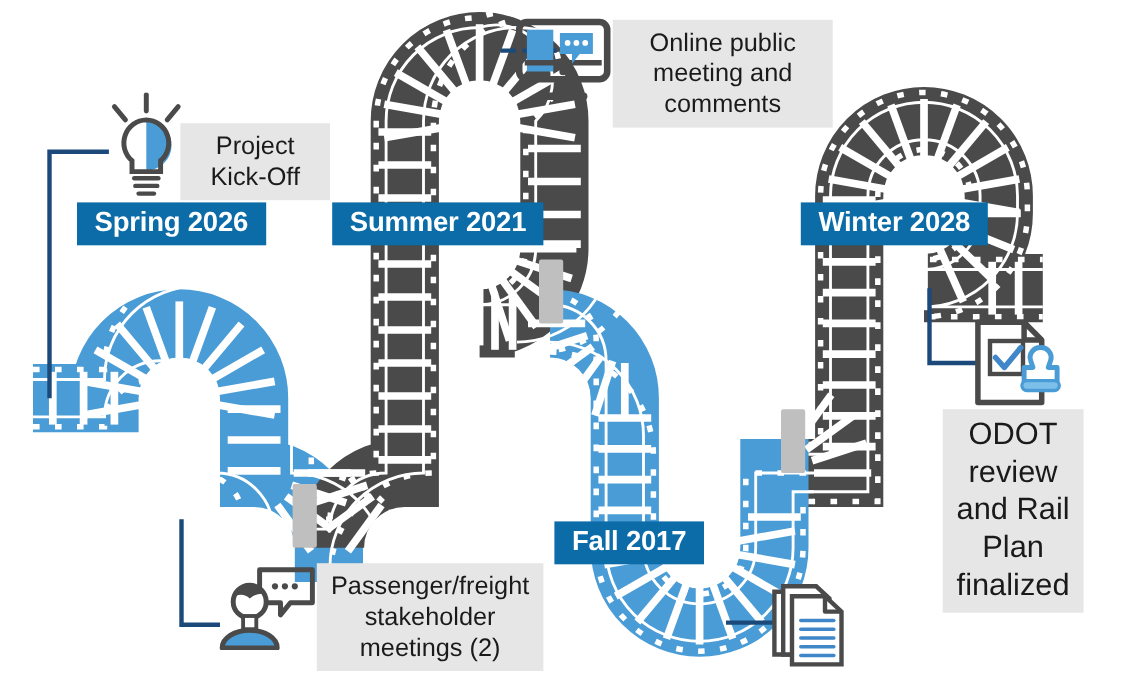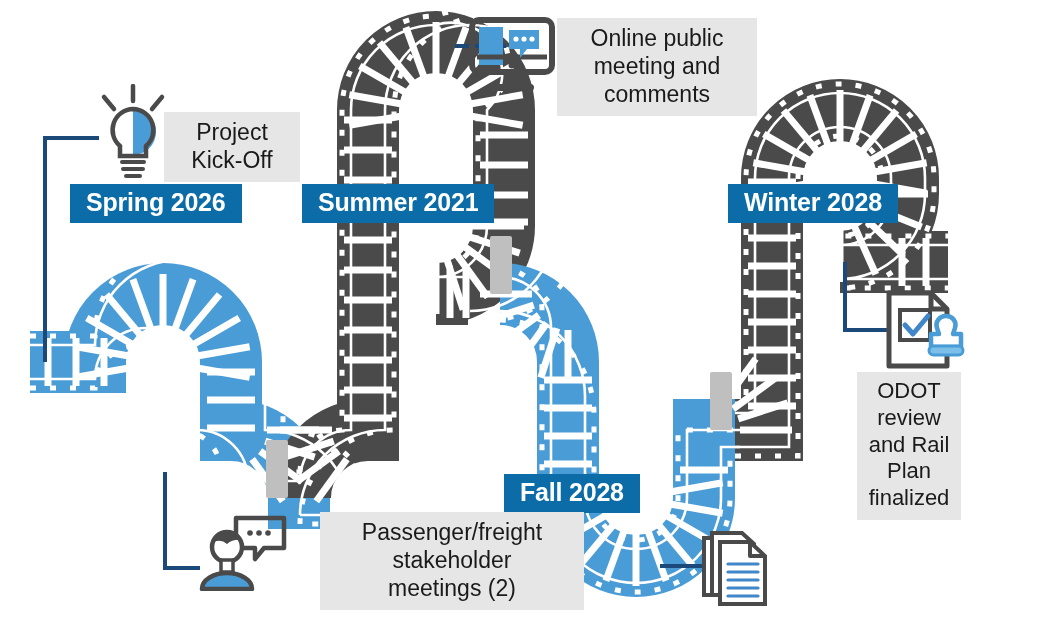--- a/index.html
+++ b/index.html
@@ -283,21 +283,21 @@
       <path d="M 99 138 L 45 138 L 45 362"></path>
       <path d="M 455 46 L 506 46"></path>
       <path d="M 165 472 L 165 568 L 200 568"></path>
       <path d="M 660 566 L 712 566"></path>
       <path d="M 845 262 L 845 330 L 890 330"></path>
     </g>
   </svg>
 
   <div class="season-label" style="left:70px; top:184px;">Spring 2026</div>
   <div class="season-label" style="left:277px; top:184px;margin-left:25px;">Summer 2021</div>
-  <div class="season-label" style="left:504px; top:474px;">Fall 2028</div>
+  <div class="season-label" style="left:504px; top:474px;">Fall 2017</div>
   <div class="season-label" style="left:728px; top:184px;">Winter 2028</div>
 
   <div class="icon-holder" style="left:92px; top:84px;">
     <svg width="82" height="100" viewBox="0 0 82 100">
       <g stroke="#4a4a4a" stroke-width="4.5" stroke-linecap="round" fill="none">
         <line x1="41" y1="2" x2="41" y2="17"></line>
         <line x1="12" y1="13" x2="22" y2="25"></line>
         <line x1="70" y1="13" x2="60" y2="25"></line>
       </g>
       <path d="M 41 25 A 20 20 0 0 1 41 71 Z" fill="#4a9cd6"></path>
@@ -369,24 +369,24 @@
     </svg>
   </div>
 
   <div class="note-box" style="left:164px; top:112px; width:136px;">Project
 Kick-Off</div>
 
   <div class="note-box" style="left:557px; top:18px; width:200px;">Online public
 meeting and
 comments</div>
 
-  <div class="note-box" style="left:288px; top:512px; width:264px;margin-left:32px;">Passenger/freight
+  <div class="note-box" style="left:288px; top:512px; width:206px;">Passenger/freight
 stakeholder
 meetings (2)</div>
 
 
-  <div class="note-box" style="left:857px; top:372px; width:104px; font-size:22px;">ODOT
+  <div class="note-box" style="left:857px; top:372px; width:128px; font-size:28px;">ODOT
 review
 and Rail
 Plan
 finalized</div>
 
 </div>
 
 </body></html>

